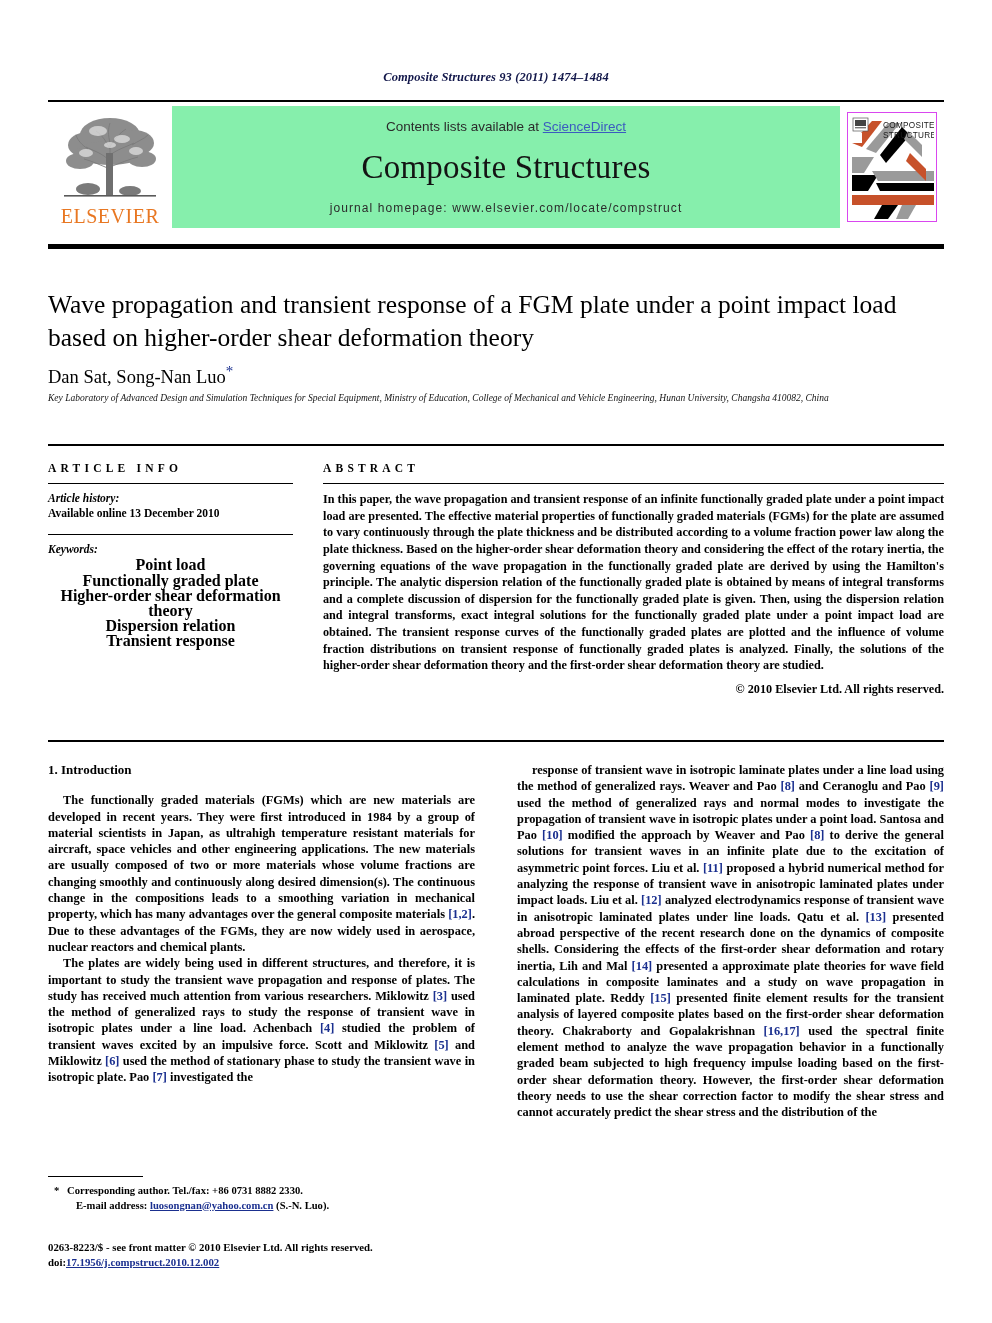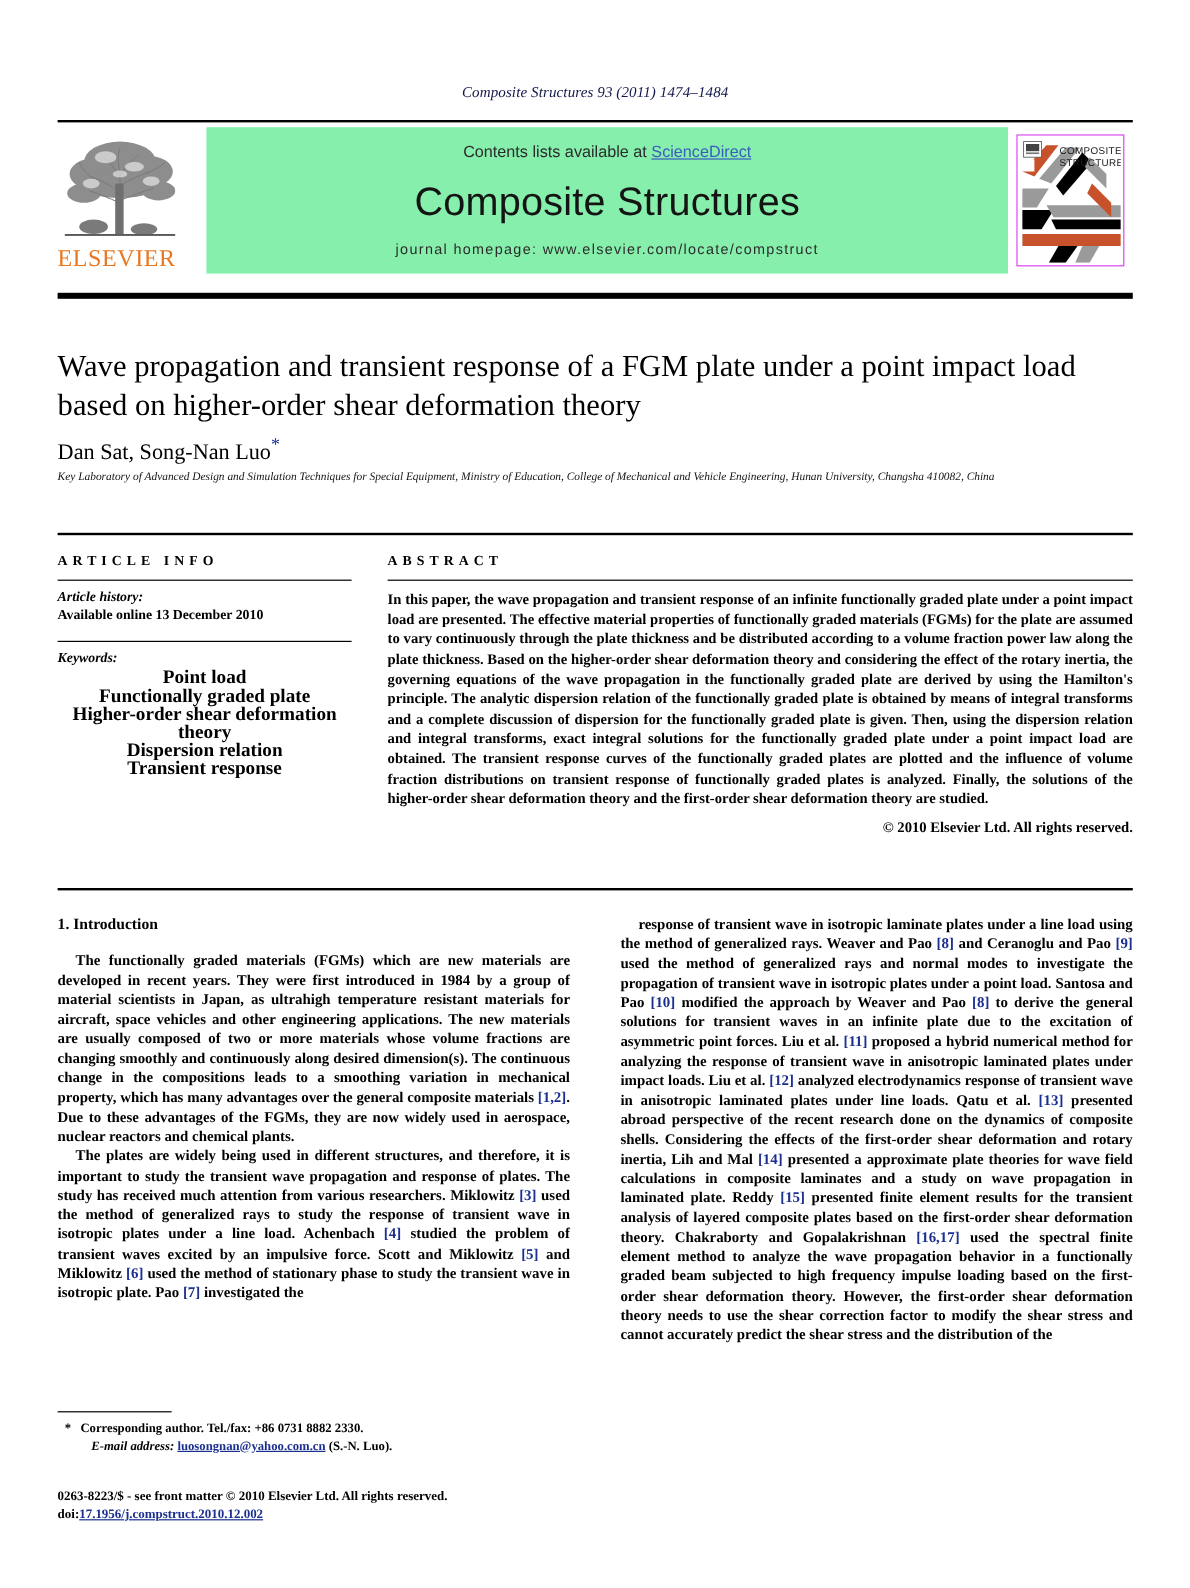--- a/index.html
+++ b/index.html
@@ -24,21 +24,21 @@
     height: 1323px;
   }
 
   
   .running-head {
     position: absolute;
     left: 48px; top: 70px;
     width: 896px;
     text-align: center;
     font-family: "Liberation Serif", "DejaVu Serif", serif;
-    font-weight: normal;
+    font-weight: bold;
     font-style: italic;
     font-size: 12.5px;
     color: #12174a;
     letter-spacing: 0.1px;
   }
 
   
   .masthead {
     position: absolute;
     left: 48px; top: 104px;
@@ -58,20 +58,21 @@
     display: flex;
     align-items: stretch;
   }
   .elsevier-logo {
     width: 124px;
     flex: 0 0 124px;
     position: relative;
     background: #fff;
     display: flex;
     flex-direction: column;
+    align-items: center;
     justify-content: flex-end;
     padding-bottom: 2px;
     box-sizing: border-box;
   }
   .tree-svg { display:block; }
   .elsevier-word {
     font-family: "Liberation Serif", "DejaVu Serif", serif;
     font-size: 20px;
     letter-spacing: 0.5px;
     color: #e87722;
@@ -91,21 +92,21 @@
   }
   .contents-line {
     font-family: "Liberation Sans", "DejaVu Sans", sans-serif;
     font-size: 13.5px;
     color: #2b2b2b;
   }
   .contents-line .sd {
     color: #3b5bbf;
   }
   .journal-name {
-    font-family: Liberation Sans, sans-serif;
+    font-family: Liberation Serif, serif;
     font-size: 33px;
     color: #141414;
     letter-spacing: 0.2px;
     line-height: 1;
   }
   .homepage-line {
     font-family: "Liberation Sans", "DejaVu Sans", sans-serif;
     font-size: 12px;
     color: #2b2b2b;
     letter-spacing: 1.1px;
@@ -276,21 +277,21 @@
     font-size: 10.6px;
     line-height: 14.5px;
     font-weight: bold;
   }
   .footnote .fn-star {
     position: absolute;
     left: 6px; top: 0;
   }
   .footnote .fn-line1 { padding-left: 19px; }
   .footnote .fn-line2 { padding-left: 28px; }
-  .footnote .email-label { font-style: italic; }
+  .footnote .email-label { }
   .link-blue { color: #1a2f8f; }
 
   .imprint {
     position: absolute;
     left: 48px; top: 1240px;
     width: 460px;
     font-size: 10.8px;
     line-height: 14.8px;
     font-weight: bold;
   }

